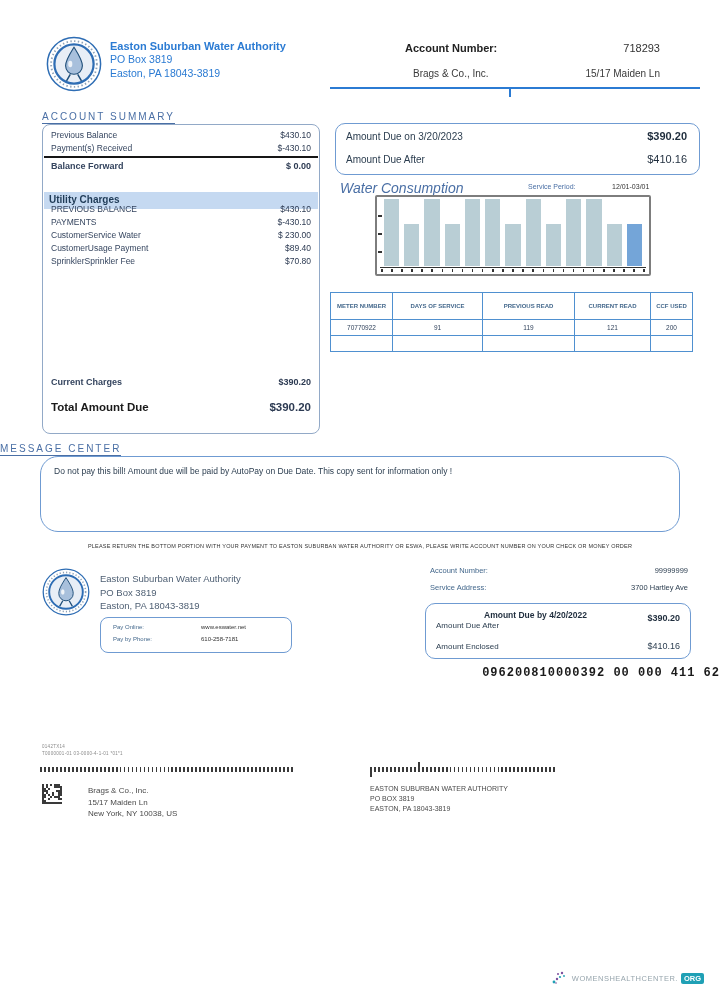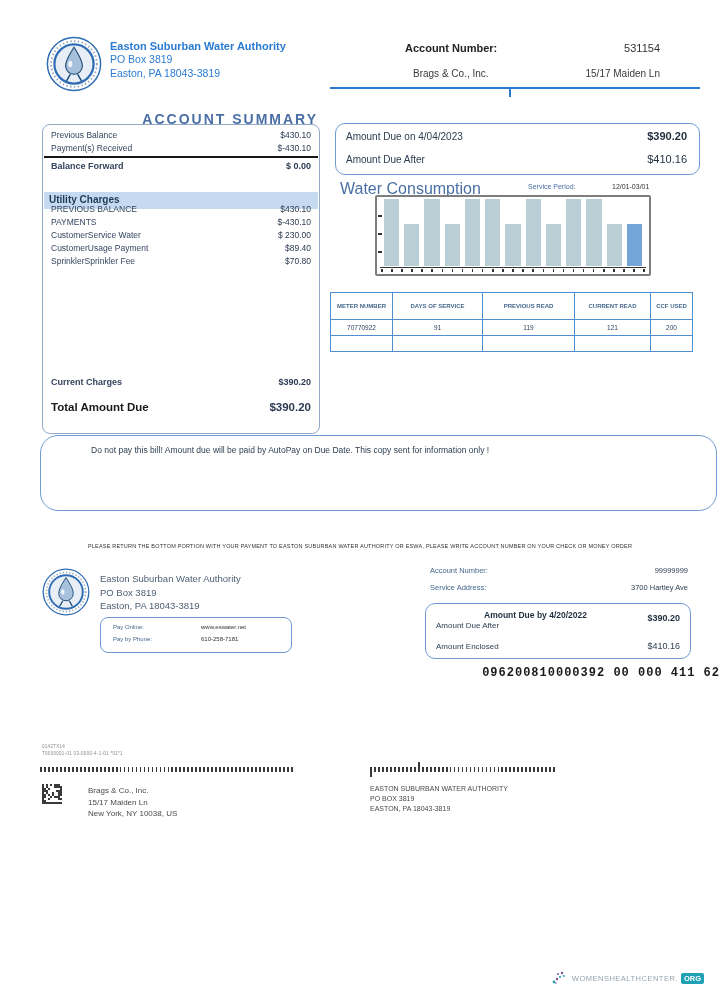--- a/index.html
+++ b/index.html
@@ -11,38 +11,38 @@
 
   
   .co-name{font-size:11px;font-weight:bold;color:#2b7bd3;}
   .co-line{font-size:10.5px;color:#2b7bd3;line-height:14px;}
   .acct-label{font-size:11px;font-weight:bold;color:#222;}
   .acct-value{font-size:11px;color:#333;text-align:right;}
   .cust{font-size:10px;color:#3a3a3a;}
   .hr-blue{background:#2b7bd3;}
 
   
-  .sec-title{font-size:14px;font-weight:bold;letter-spacing:2px;color:#4a6fa5;text-align:right;}
+  .sec-title{font-size:10px;font-weight:normal;letter-spacing:2px;color:#4a6fa5;text-align:left;}
   .sec-title span{border-bottom:1.5px solid #4a6fa5;padding-bottom:1px;}
 
   
   .sumbox{border:1.5px solid #92a9c7;border-radius:8px;background:#fff;}
   .srow{position:absolute;left:8px;right:8px;display:flex;justify-content:space-between;
         font-size:8.5px;color:#35455f;}
   .srow .val{color:#2c3a52;}
   .divider{position:absolute;left:1px;right:1px;height:2px;background:#161616;}
   .band{position:absolute;left:1px;right:1px;height:17px;background:#c5d9f1;}
   .band-label{font-size:10px;font-weight:bold;color:#1f3b57;padding:2px 0 0 5px;}
 
   
   .roundbox{border:1.6px solid #6f9bd2;border-radius:10px;background:#fff;}
   .adb-label{font-size:10px;color:#2c3e50;}
   .adb-value{font-size:11px;color:#1f2d3d;}
 
-  .wc-title{font-size:16px;color:#4a6fa5;}
+  .wc-title{font-size:14px;color:#4a6fa5;font-style:italic;}
   .sp-label{font-size:7px;color:#4a6fa5;}
   .sp-value{font-size:7px;color:#333;}
 
   
   .chartbox{border:2px solid #7d7d7d;border-radius:2px;background:#fff;}
   .plot{position:absolute;left:7px;right:7px;top:2px;bottom:8px;display:flex;
         align-items:flex-end;gap:5px;}
   .bar{flex:1;}
   .baseline{position:absolute;left:3px;right:3px;bottom:6px;height:1.5px;background:#333;}
   .xticks{position:absolute;left:4px;right:4px;bottom:2px;display:flex;justify-content:space-between;}
@@ -103,21 +103,21 @@
       <ellipse cx="26" cy="30" rx="2.2" ry="3.5" fill="#ffffff" opacity="0.8"></ellipse>
       <path d="M26 41 l-4 7 M34 41 l4 7" stroke="#1f4e79" stroke-width="1.6" fill="none"></path>
     </svg>
   </div>
   <div class="abs" style="left:110px;top:40px;">
     <div class="co-name">Easton Suburban Water Authority</div>
     <div class="co-line">PO Box 3819</div>
     <div class="co-line">Easton, PA 18043-3819</div>
   </div>
   <div class="abs acct-label" style="left:405px;top:42px;">Account Number:</div>
-  <div class="abs acct-value" style="left:560px;top:42px;width:100px;">531154</div>
+  <div class="abs acct-value" style="left:560px;top:42px;width:100px;">718293</div>
   <div class="abs cust" style="left:413px;top:68px;">Brags &amp; Co., Inc.</div>
   <div class="abs cust" style="left:560px;top:68px;width:100px;text-align:right;">15/17 Maiden Ln</div>
   <div class="abs hr-blue" style="left:330px;top:87px;width:370px;height:2px;"></div>
   <div class="abs hr-blue" style="left:509px;top:88px;width:2px;height:9px;"></div>
 
   <div class="abs sec-title" style="left:42px;top:111px;width:276px;">
     <span>ACCOUNT SUMMARY</span>
   </div>
   <div class="abs sumbox" style="left:42px;top:124px;width:276px;height:308px;">
     <div class="srow" style="top:5px;">
@@ -160,21 +160,21 @@
       <span>Current Charges</span>
       <span class="val">$390.20</span>
     </div>
     <div class="srow bold" style="top:276px;font-size:11.5px;color:#1a1a1a;">
       <span>Total Amount Due</span>
       <span class="val">$390.20</span>
     </div>
   </div>
 
   <div class="abs roundbox" style="left:335px;top:123px;width:363px;height:50px;">
-    <div class="abs adb-label" style="left:10px;top:7px;">Amount Due on 4/04/2023</div>
+    <div class="abs adb-label" style="left:10px;top:7px;">Amount Due on 3/20/2023</div>
     <div class="abs adb-value bold" style="right:12px;top:6px;">$390.20</div>
     <div class="abs adb-label" style="left:10px;top:30px;">Amount Due After</div>
     <div class="abs adb-value" style="right:12px;top:29px;">$410.16</div>
   </div>
 
   <div class="abs wc-title" style="left:340px;top:180px;">Water Consumption</div>
   <div class="abs sp-label" style="left:528px;top:183px;">Service Period:</div>
   <div class="abs sp-value" style="left:612px;top:183px;">12/01-03/01</div>
 
   <div class="abs chartbox" style="left:375px;top:195px;width:272px;height:77px;">
@@ -259,21 +259,21 @@
       <td></td>
       <td></td>
       <td></td>
     </tr>
   </tbody>
     </table>
 
   <div class="abs sec-title" style="left:0;top:443px;width:700px;">
     <span>MESSAGE CENTER</span>
   </div>
-  <div class="abs msgbox" style="left:40px;top:435px;width:638px;height:74px;padding-left:37px;">
+  <div class="abs msgbox" style="left:40px;top:456px;width:638px;height:74px;">
     <div class="msg-text">Do not pay this bill! Amount due will be paid by AutoPay on Due Date. This copy sent for information only !</div>
   </div>
 
   <div class="abs notice" style="left:20px;top:543px;width:680px;">PLEASE RETURN THE BOTTOM PORTION WITH YOUR PAYMENT TO EASTON SUBURBAN WATER AUTHORITY OR ESWA, PLEASE WRITE ACCOUNT NUMBER ON YOUR CHECK OR MONEY ORDER</div>
 
   <div class="abs" style="left:42px;top:568px;width:48px;height:48px;">
     <svg viewBox="0 0 60 60" width="48" height="48">
       <circle cx="30" cy="30" r="28.5" fill="#ffffff" stroke="#2e6db4" stroke-width="1.6"></circle>
       <circle cx="30" cy="30" r="24.5" fill="none" stroke="#8fa3b8" stroke-width="2" stroke-dasharray="1.5 2.6"></circle>
       <circle cx="30" cy="30" r="21" fill="#e8eef6" stroke="#2e6db4" stroke-width="2.4"></circle>

